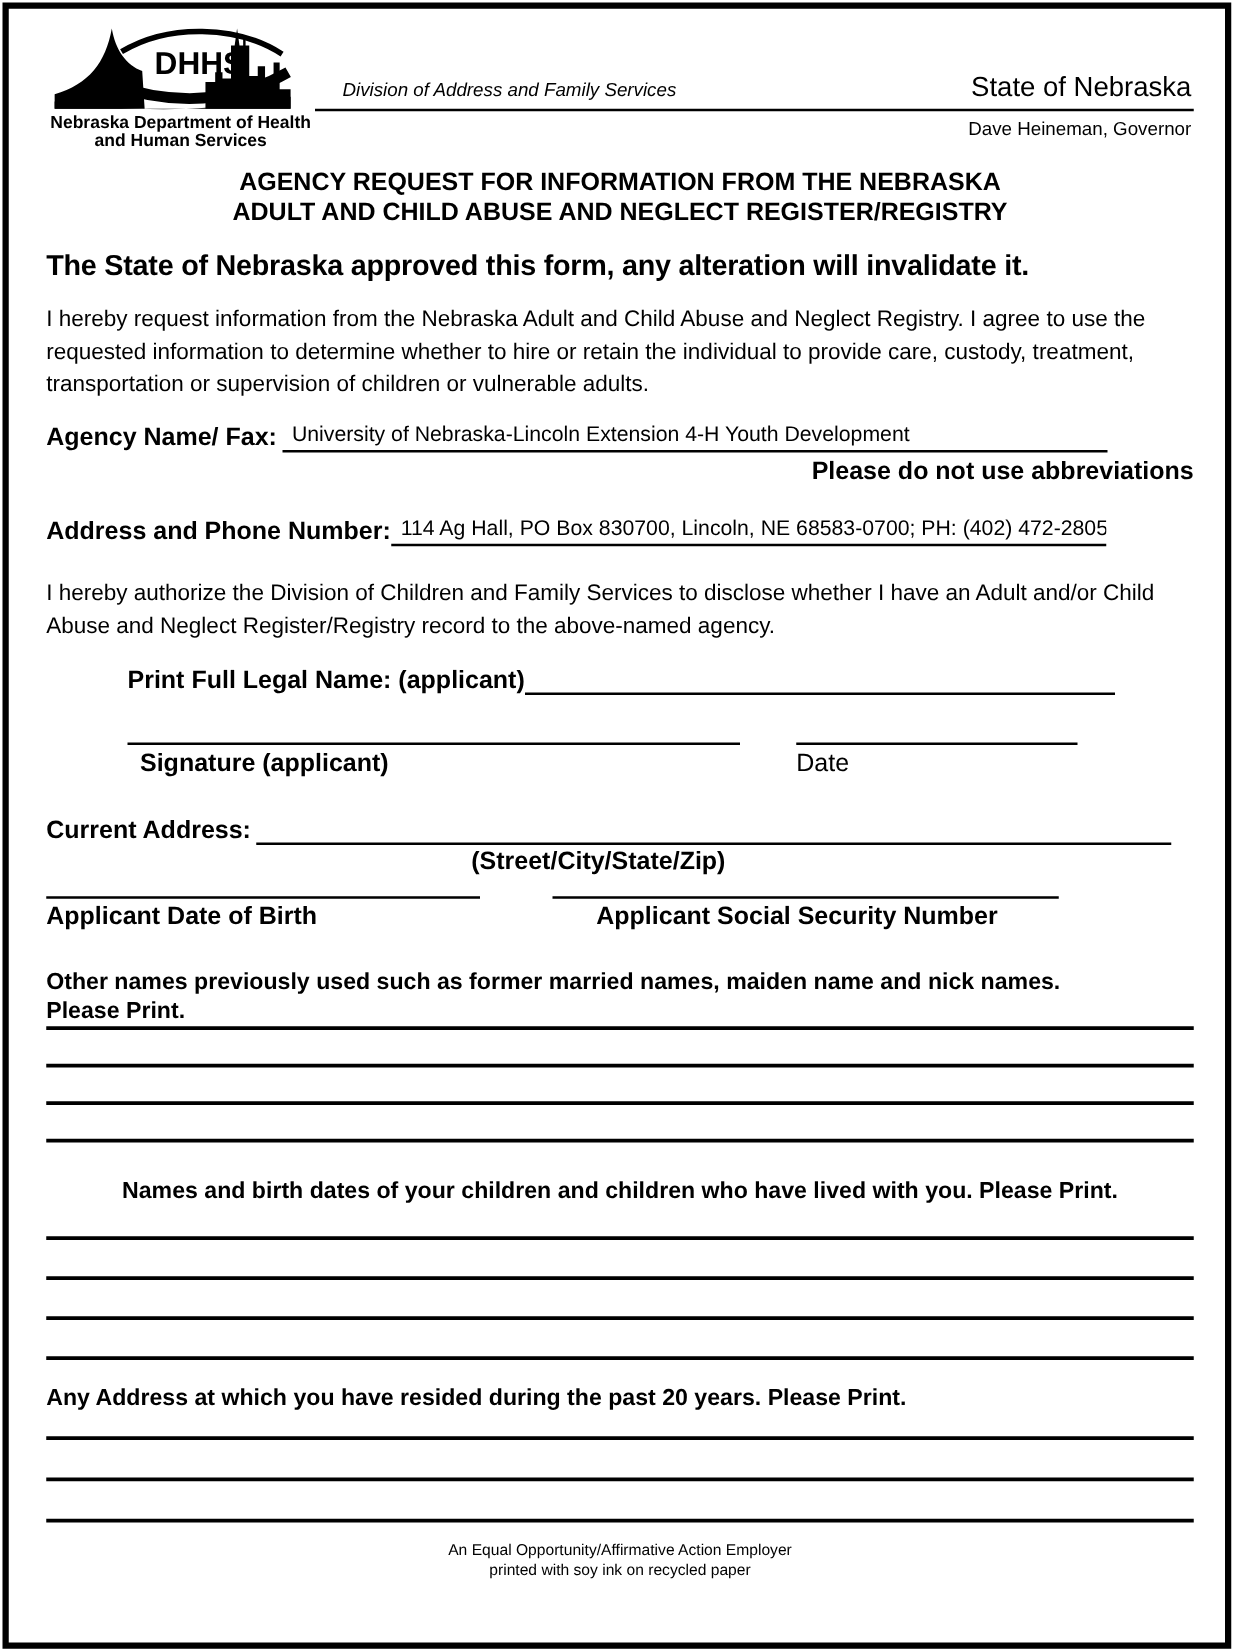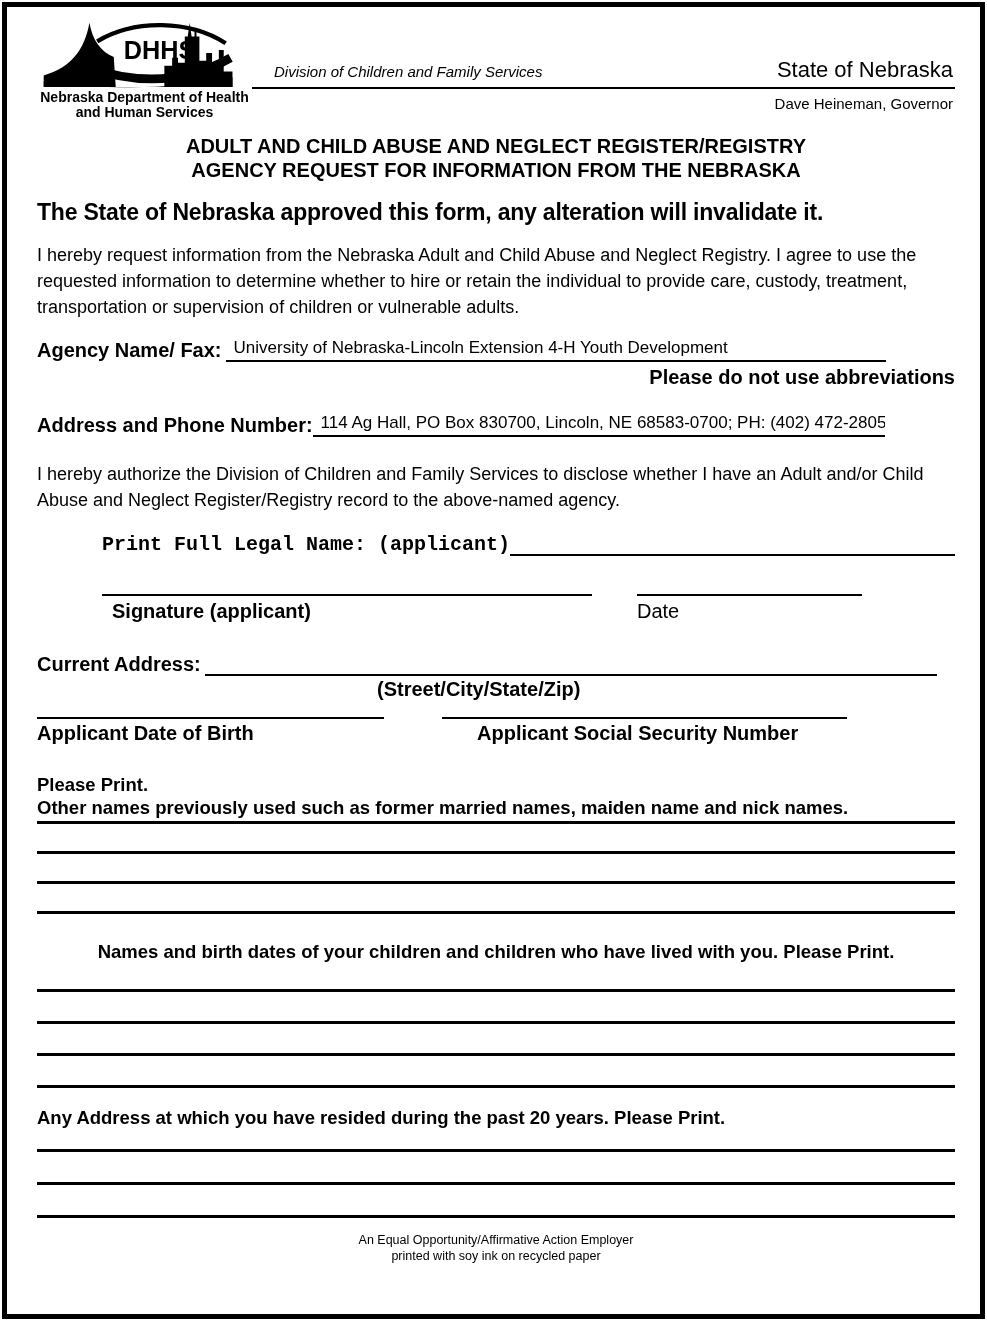--- a/index.html
+++ b/index.html
@@ -50,21 +50,21 @@
     display: inline-block; border-bottom: 2px solid #000;
     font-size: 17px; line-height: 20px; padding: 0 0 2px 8px;
     white-space: nowrap; overflow: hidden;
   }
   .fill-agency { width: 660px; margin-left: 4px; }
   .fill-address { width: 572px; margin-left: 0; }
   .fill-print { width: 472px; }
   .fill-current { flex: 1 1 auto; margin-left: 4px; margin-right: 18px; }
   .center-note { text-align: right; font-weight: bold; font-size: 20px; margin-top: 4px; }
   .addr-row { margin-top: 24px; }
-  .print-row { margin-top: 20px; margin-left: 65px; font-family: Liberation Mono, monospace; }
+  .print-row { margin-top: 20px; margin-left: 65px; }
   .curr-row { margin-top: 30px; }
 
   
   .sig-row { display: flex; margin-top: 38px; }
   .sig-col { width: 490px; margin-left: 65px; }
   .date-col { width: 225px; margin-left: 45px; }
   .sig-line { border-top: 2px solid #000; height: 2px; }
   .sig-label { font-weight: bold; font-size: 20px; margin-top: 4px; padding-left: 10px; }
   .date-label { font-weight: normal; font-size: 20px; margin-top: 4px; text-align: left; }
 
@@ -118,30 +118,30 @@
 
         <text x="121" y="43" text-anchor="middle" font-family="Liberation Sans, DejaVu Sans, sans-serif" font-size="26" font-weight="bold" fill="#000">DHHS</text>
       </svg>
       <div class="org-name">
         <span>Nebraska Department of Health</span>
         <span>and Human Services</span>
       </div>
     </div>
     <div class="header-right">
       <div class="hr-top">
-        <span class="division">Division of Children and Family Services</span>
+        <span class="division">Division of Address and Family Services</span>
         <span class="state">State of Nebraska</span>
       </div>
       <div class="governor">Dave Heineman, Governor</div>
     </div>
   </div>
 
   <div class="form-title">
+    <span>AGENCY REQUEST FOR INFORMATION FROM THE NEBRASKA</span>
     <span>ADULT AND CHILD ABUSE AND NEGLECT REGISTER/REGISTRY</span>
-    <span>AGENCY REQUEST FOR INFORMATION FROM THE NEBRASKA</span>
   </div>
 
   <div class="notice">The State of Nebraska approved this form, any alteration will invalidate it.</div>
 
   <div class="para">I hereby request information from the Nebraska Adult and Child Abuse and Neglect Registry. I agree to use the requested information to determine whether to hire or retain the individual to provide care, custody, treatment, transportation or supervision of children or vulnerable adults.</div>
 
   <div class="field-row">
     <span class="label">Agency Name/ Fax:</span>
     <span class="fill fill-agency">
       <span>University of Nebraska-Lincoln Extension 4-H Youth Development</span>
@@ -189,22 +189,22 @@
       <div class="col-line"></div>
       <div class="col-label">Applicant Date of Birth</div>
     </div>
     <div class="ssn-col">
       <div class="col-line"></div>
       <div class="col-label">Applicant Social Security Number</div>
     </div>
   </div>
 
   <div class="section-heading wrap2">
+    <span>Other names previously used such as former married names, maiden name and nick names.</span>
     <span>Please Print.</span>
-    <span>Other names previously used such as former married names, maiden name and nick names.</span>
   </div>
   <div class="rule first-tight"></div>
   <div class="rule gap30"></div>
   <div class="rule gap30"></div>
   <div class="rule gap30"></div>
 
   <div class="section-heading heading-children">Names and birth dates of your children and children who have lived with you. Please Print.</div>
   <div class="rule first-open"></div>
   <div class="rule gap32"></div>
   <div class="rule gap32"></div>

